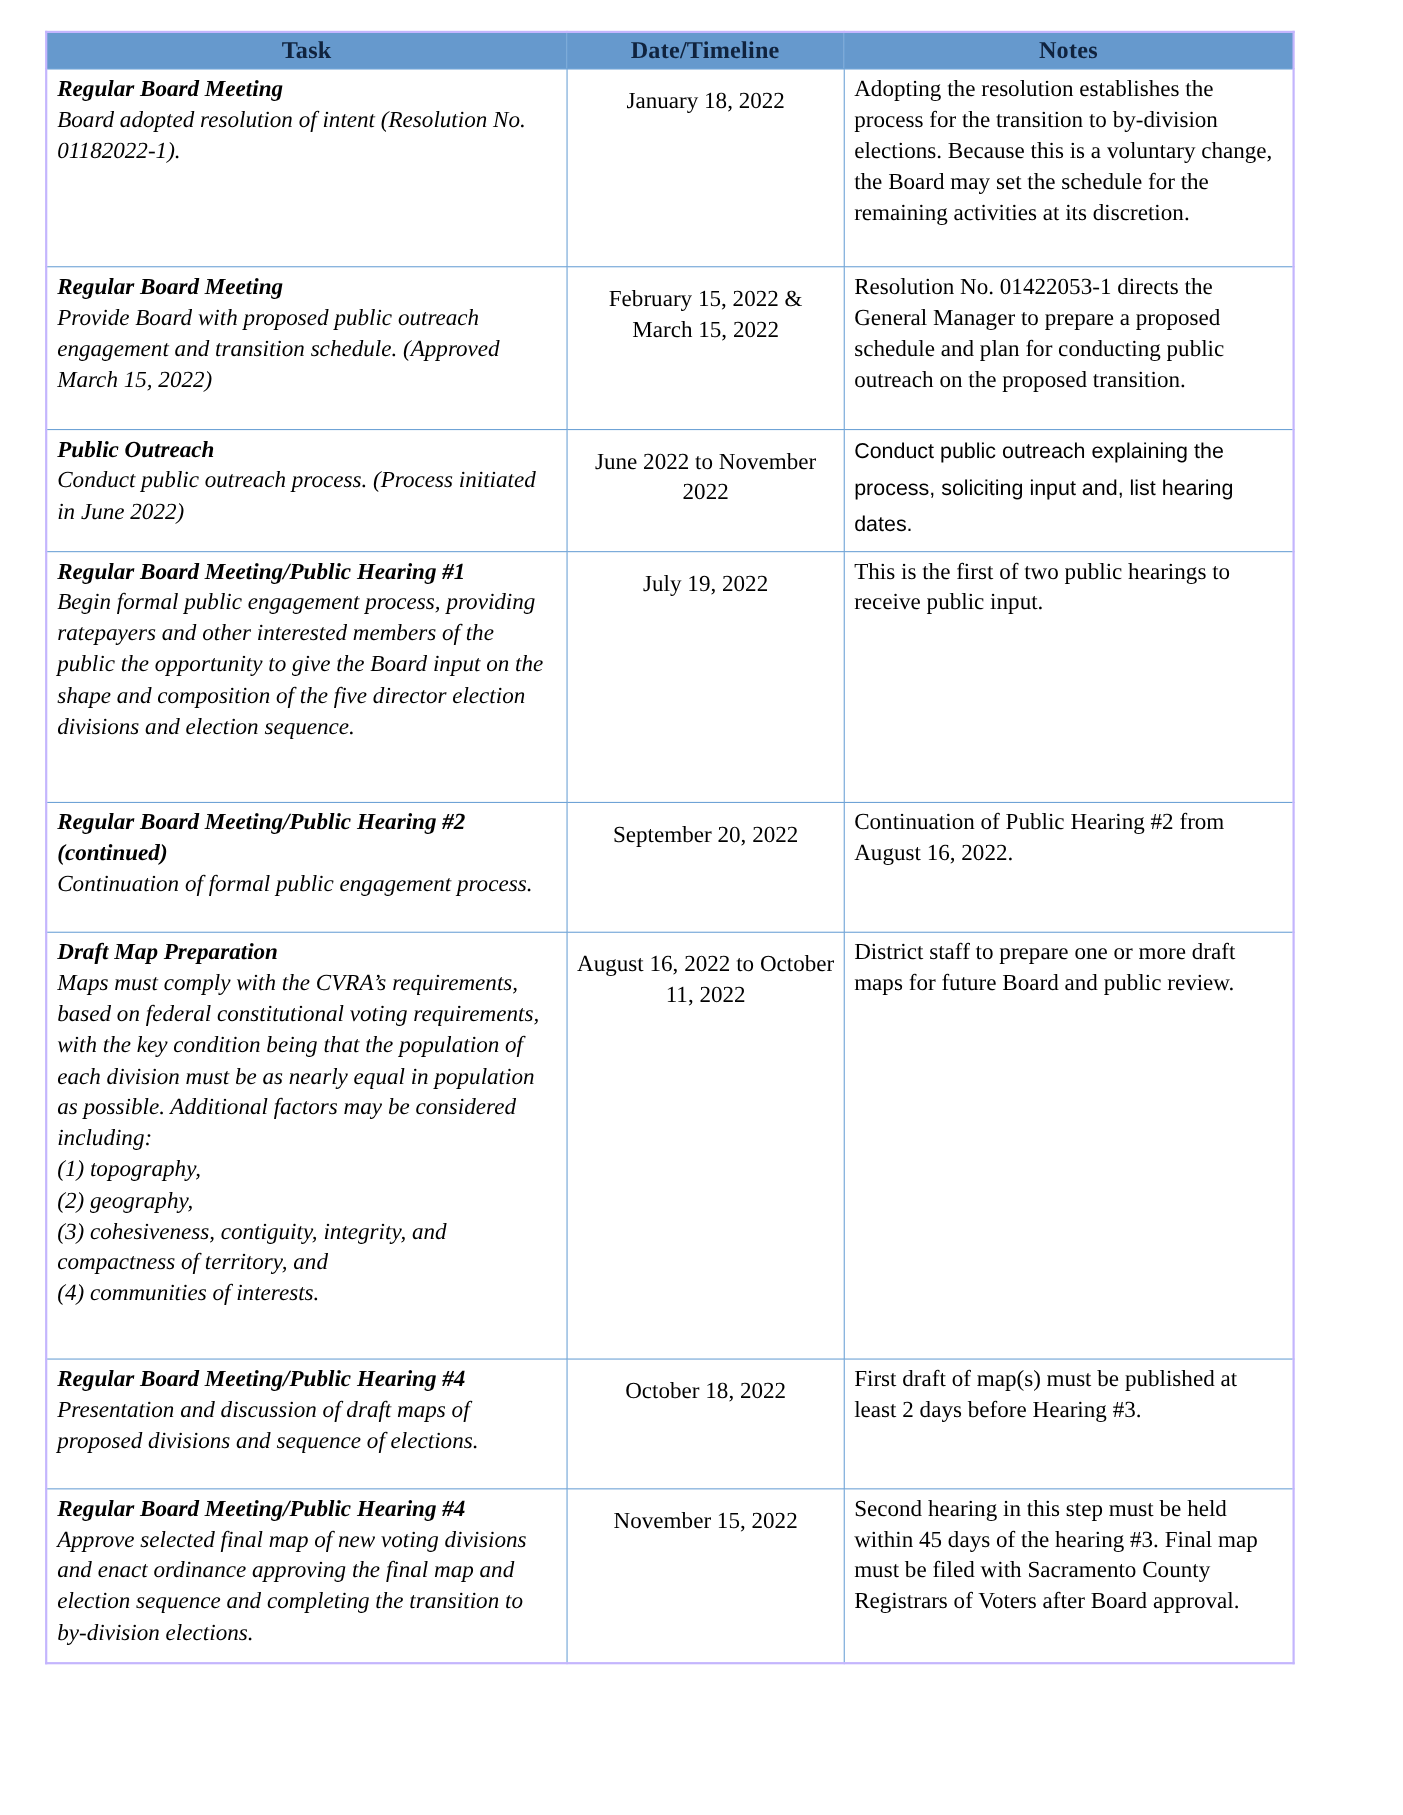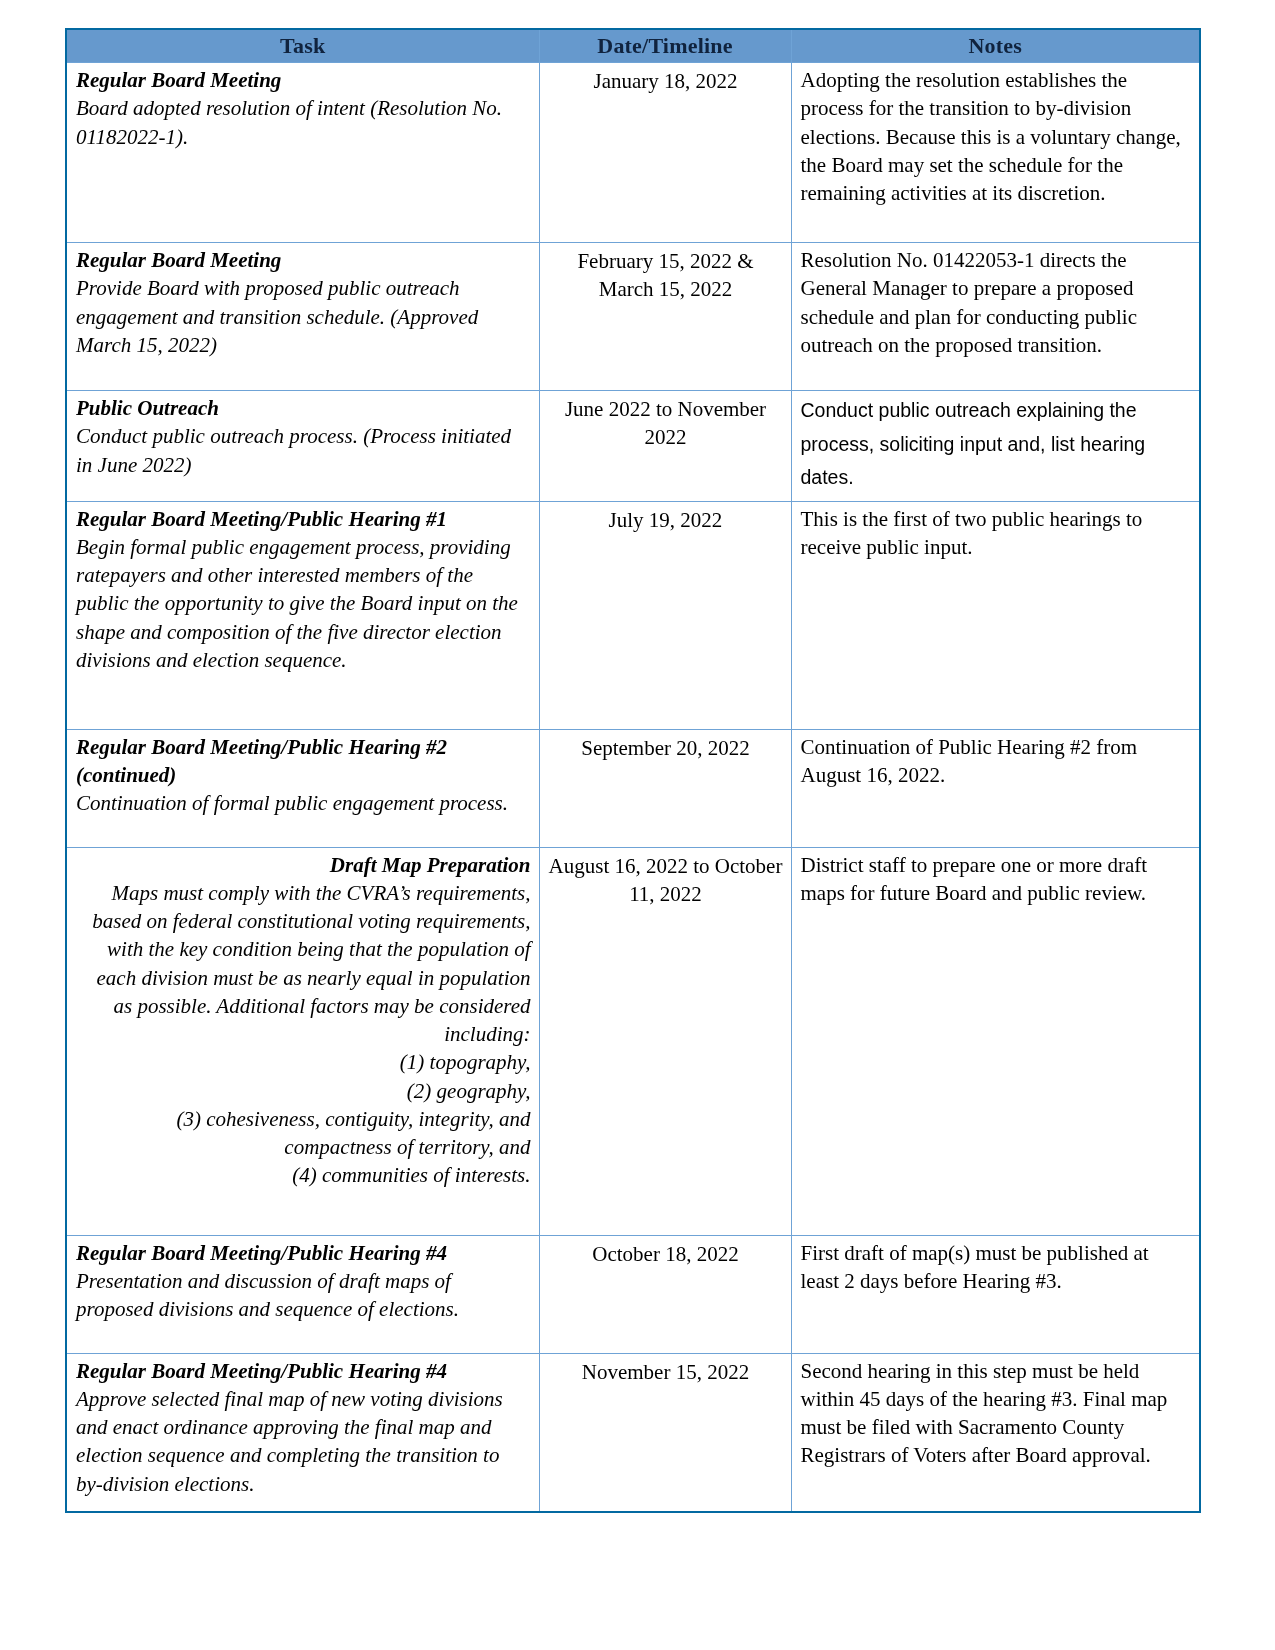--- a/index.html
+++ b/index.html
@@ -20,22 +20,21 @@
     height: 1650px;
     box-sizing: border-box;
     padding: 28px 44px 0 41px;
     position: relative;
   }
 
   table.schedule {
     width: 1134px;
     border-collapse: collapse;
     table-layout: fixed;
-    border: 2px solid #0369a1;
-    margin-left: 24px;
+    border: 2px solid #c4b5fd;
   }
 
   table.schedule col.c-task     { width: 473px; }
   table.schedule col.c-date     { width: 252px; }
   table.schedule col.c-notes    { width: 409px; }
 
   thead th {
     background: #6699cd;
     color: #10233e;
     font-weight: bold;
@@ -54,21 +53,21 @@
     font-size: 21px;
     line-height: 1.345;
   }
 
   td.task {
     text-align: left;
     font-style: italic;
   }
   td.date {
     text-align: center;
-    padding-top: 4px;
+    padding-top: 14px;
   }
   td.notes {
     text-align: left;
   }
 
   .ttl {
     font-weight: bold;
   }
 
   
@@ -146,21 +145,21 @@
       <tr>
         <td class="task" style="height:108px;">
           <span class="ttl">Regular Board Meeting/Public Hearing #2 (continued)</span>
           <span class="body-text">Continuation of formal public engagement process.</span>
         </td>
         <td class="date">September  20, 2022</td>
         <td class="notes">Continuation of Public Hearing #2 from August 16, 2022.</td>
       </tr>
 
       <tr>
-        <td class="task" style="height:378px;text-align:right;">
+        <td class="task" style="height:378px;">
           <span class="ttl">Draft Map Preparation</span>
           <span class="body-text">Maps must comply with the CVRA’s requirements, based on federal constitutional voting requirements, with the key condition being that the population of each  division must be as nearly equal in  population as possible. Additional  factors may be considered including:</span>
           <span class="numlist">
             <span>(1)  topography,</span>
             <span>(2)  geography,</span>
             <span>(3) cohesiveness, contiguity, integrity, and compactness of territory, and</span>
             <span>(4) communities of interests.</span>
           </span>
         </td>
         <td class="date">August 16, 2022 to October 11, 2022</td>

